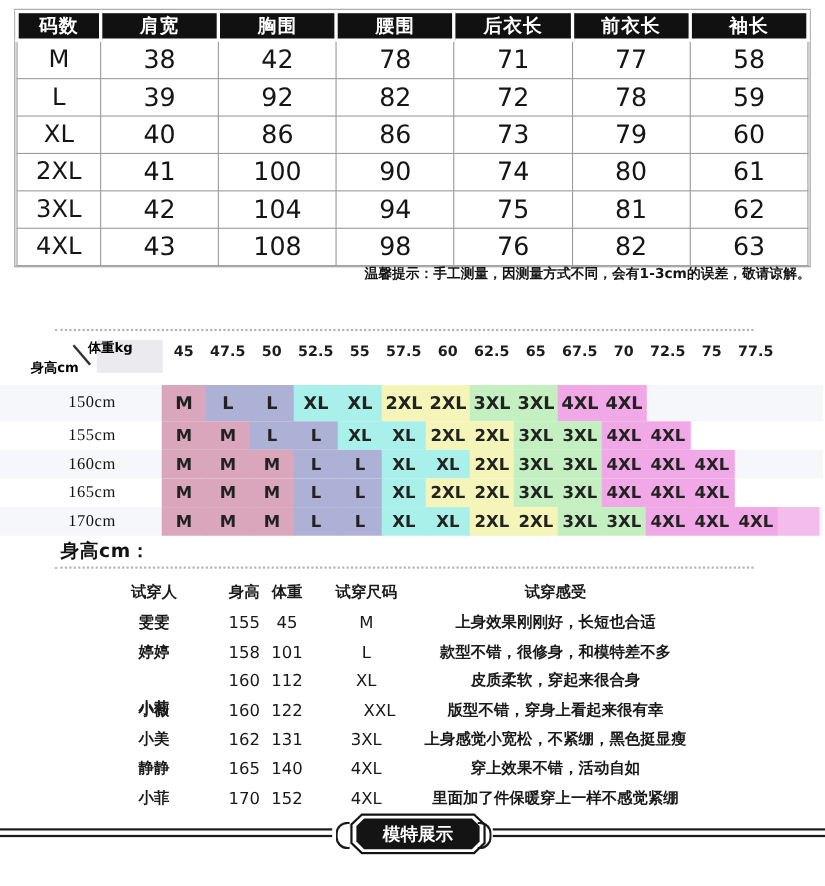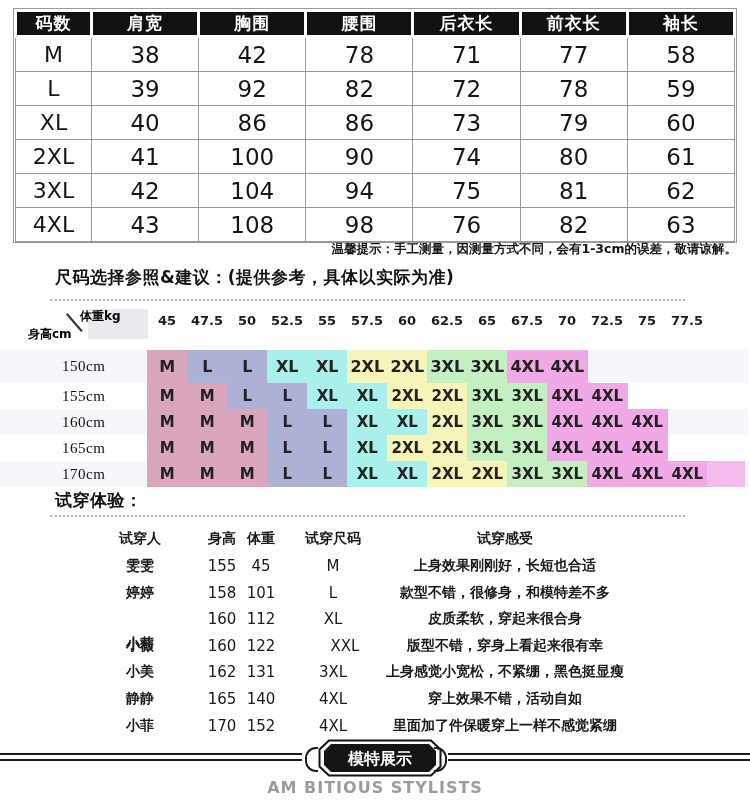--- a/index.html
+++ b/index.html
@@ -147,21 +147,20 @@
             <td>76</td>
             <td>82</td>
             <td>63</td>
           </tr>
         </tbody>
     </table>
   </div>
 
   <div class="note">温馨提示：手工测量，因测量方式不同，会有1-3cm的误差，敬请谅解。</div>
 
-  <div class="sec-title" style="top:266px;">尺码选择参照&amp;建议：(提供参考，具体以实际为准)</div>
   <div class="dotline" style="top:299px;"></div>
 
   <div>
     <div class="corner-box"></div>
     <span class="axis-part" style="left:28px; top:326px;">身高cm</span>
     <span class="axis-slash">＼</span>
     <span class="axis-part" style="left:80px; top:308px;">体重kg</span>
     <div>
         <span class="wlabel" style="left: 167px;">45</span>
         <span class="wlabel" style="left: 207px;">47.5</span>
@@ -257,21 +256,21 @@
           <div class="mcell" style="left: 507px; top: 461px; width: 40.5px; height: 26px; background: rgb(196, 239, 193);">3XL</div>
           <div class="mcell" style="left: 547px; top: 461px; width: 40.5px; height: 26px; background: rgb(196, 239, 193);">3XL</div>
           <div class="mcell" style="left: 587px; top: 461px; width: 40.5px; height: 26px; background: rgb(240, 169, 230);">4XL</div>
           <div class="mcell" style="left: 627px; top: 461px; width: 40.5px; height: 26px; background: rgb(240, 169, 230);">4XL</div>
           <div class="mcell" style="left: 667px; top: 461px; width: 40.5px; height: 26px; background: rgb(240, 169, 230);">4XL</div>
           <div class="mcell" style="left: 707px; top: 461px; width: 38px; height: 26px; background: rgb(243, 188, 236);"></div>
         </div>
       </div>
   </div>
 
-  <div class="sec-title" style="top:489px;">试穿体验：</div>
+  <div class="sec-title" style="top:489px;">身高cm：</div>
   <div class="dotline" style="top:515px;"></div>
   <div>
       <span class="fcell fhead" style="left: 140px; top: 530px;">试穿人</span>
       <span class="fcell fhead" style="left: 222px; top: 530px;">身高</span>
       <span class="fcell fhead" style="left: 261px; top: 530px;">体重</span>
       <span class="fcell fhead" style="left: 333px; top: 530px;">试穿尺码</span>
       <span class="fcell fhead" style="left: 505px; top: 530px;">试穿感受</span>
       <div>
         <span class="fcell fname" style="left: 140px; top: 557px;">雯雯</span>
         <span class="fcell fnum" style="left: 222px; top: 557px;">155</span>
@@ -327,15 +326,14 @@
   <div class="rule rule-right"></div>
   <div class="arc arc-left"></div>
   <div class="arc arc-right"></div>
   <div class="badge">
     <svg width="124" height="38" viewBox="0 0 124 38">
       <path d="M11 1.5 H113 L122.5 10.5 V27.5 L113 36.5 H11 L1.5 27.5 V10.5 Z" fill="none" stroke="#141414" stroke-width="2"></path>
       <path d="M13 5 H111 L118 12 V26 L111 33 H13 L6 26 V12 Z" fill="#141414"></path>
       <text x="62" y="25" text-anchor="middle" font-size="16" font-weight="bold" fill="#ffffff">模特展示</text>
     </svg>
   </div>
-  <div class="brand">AM BITIOUS STYLISTS</div>
 
 </div>
 
 </body></html>

